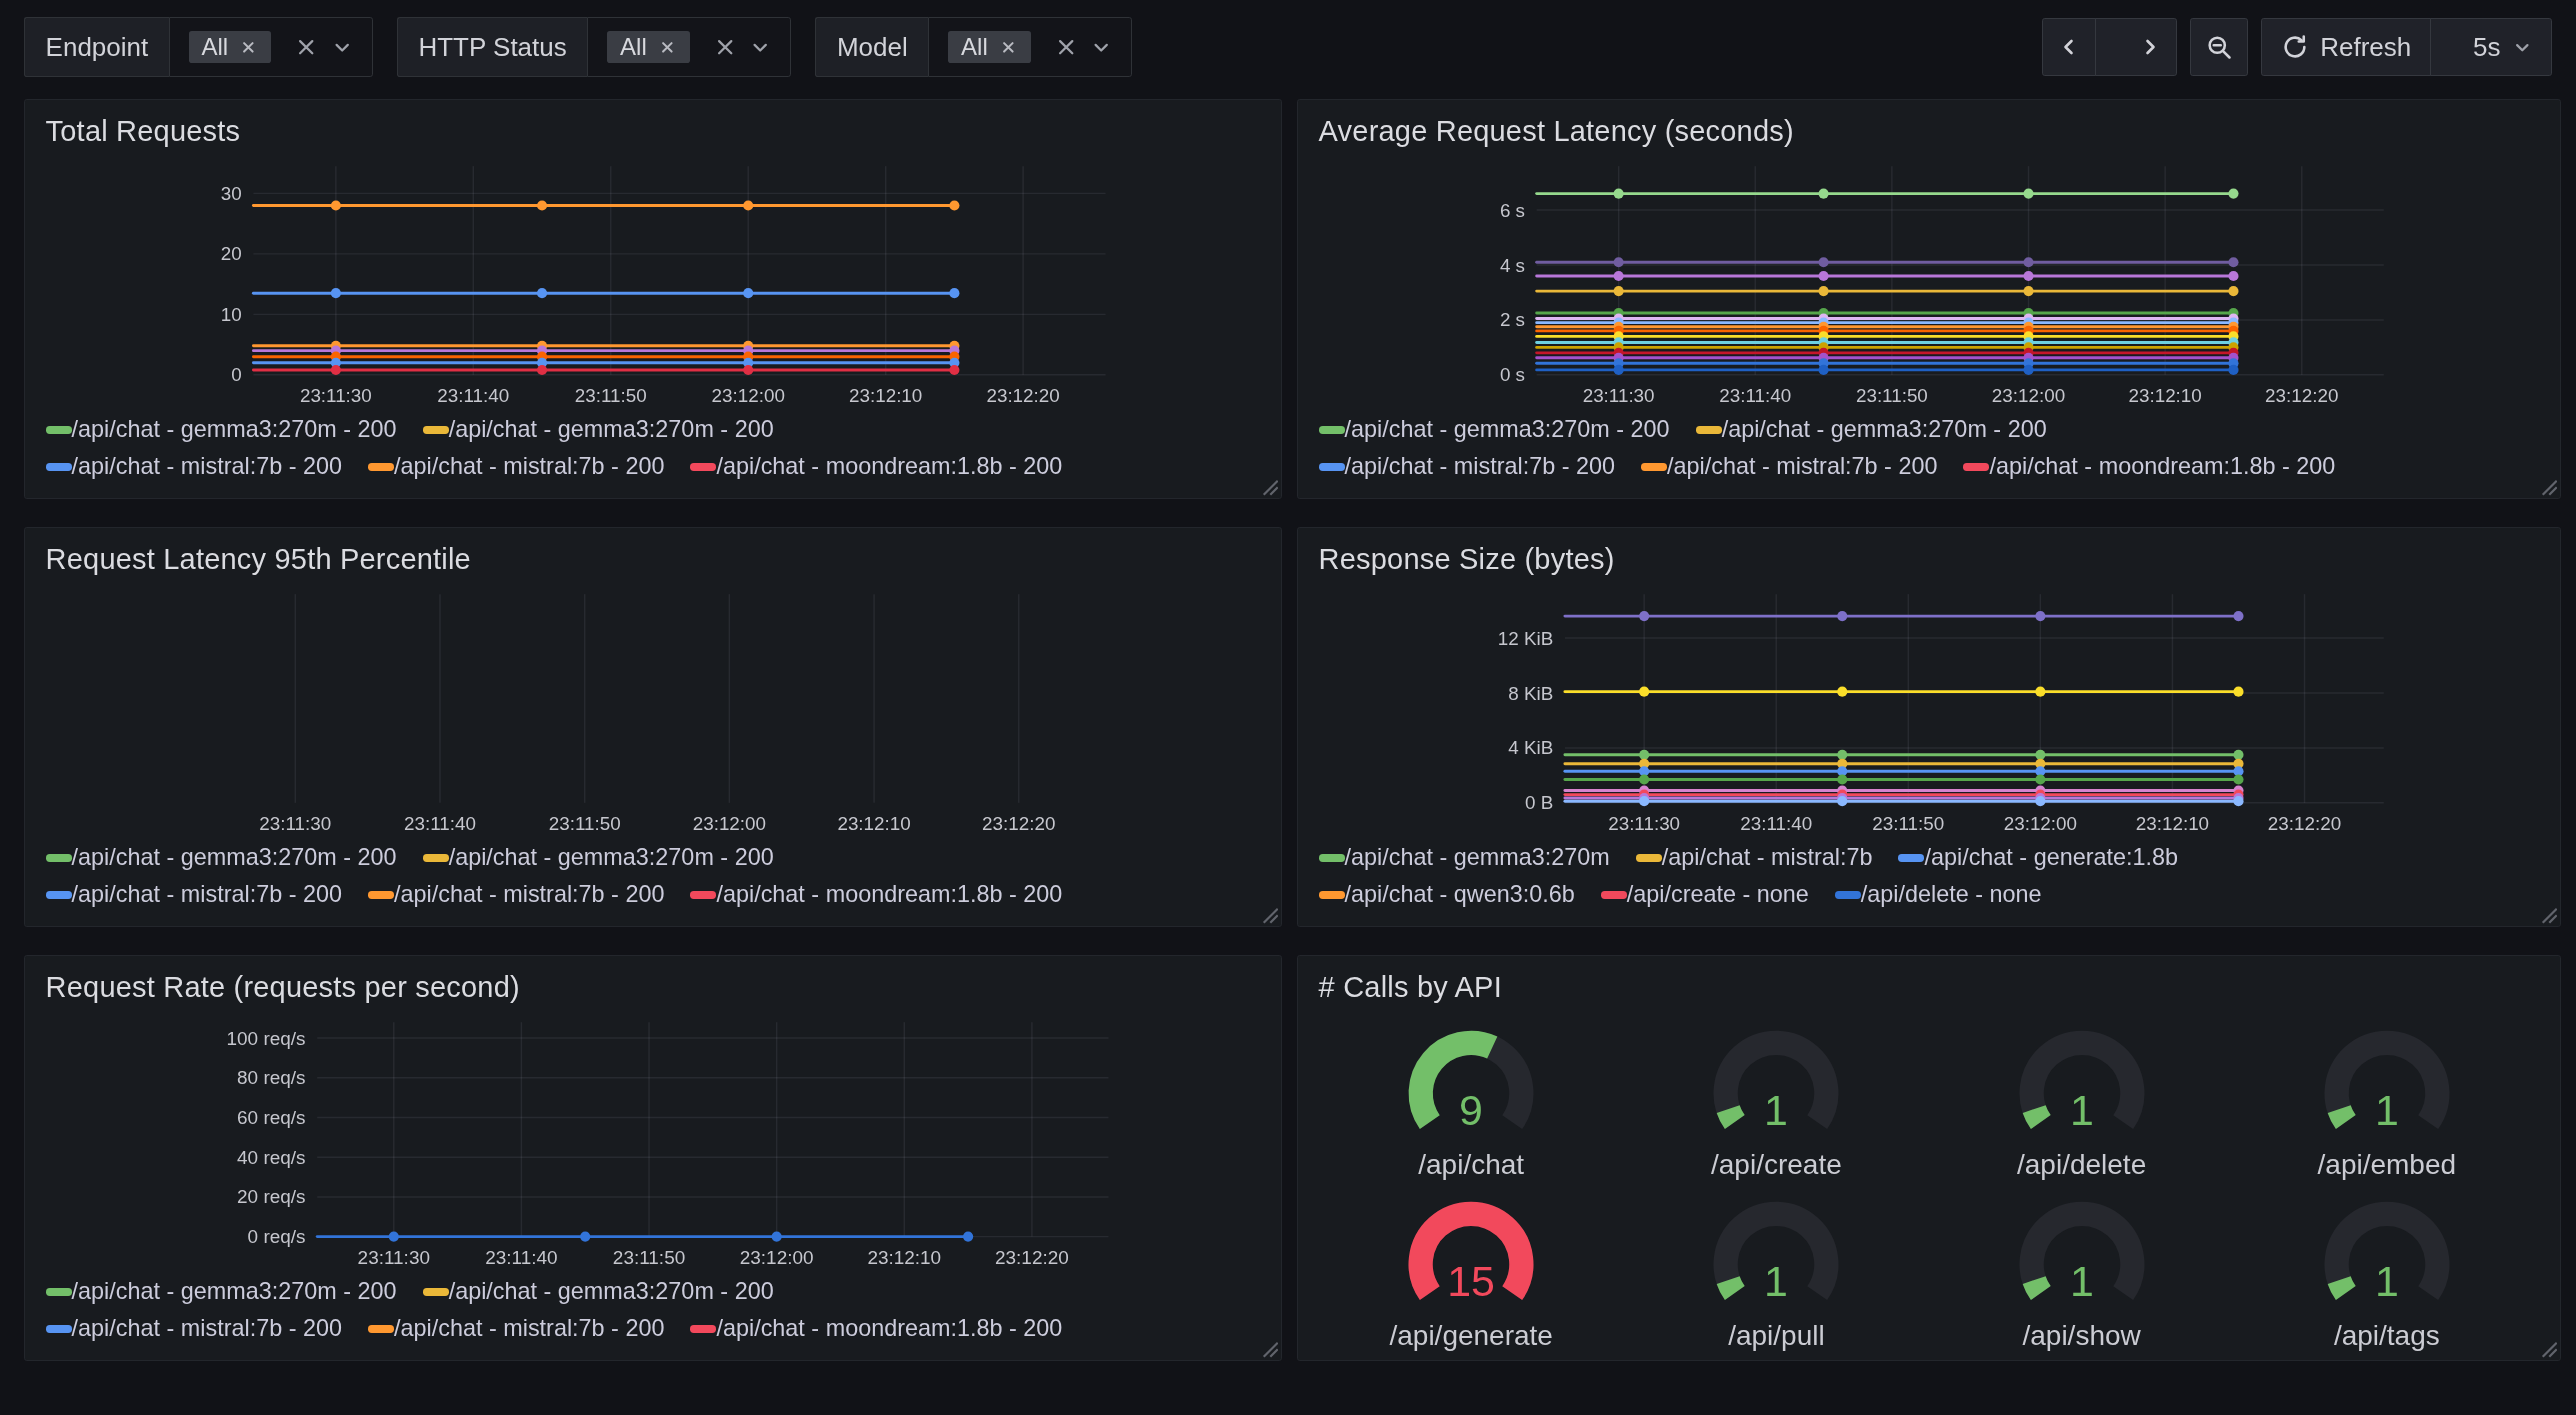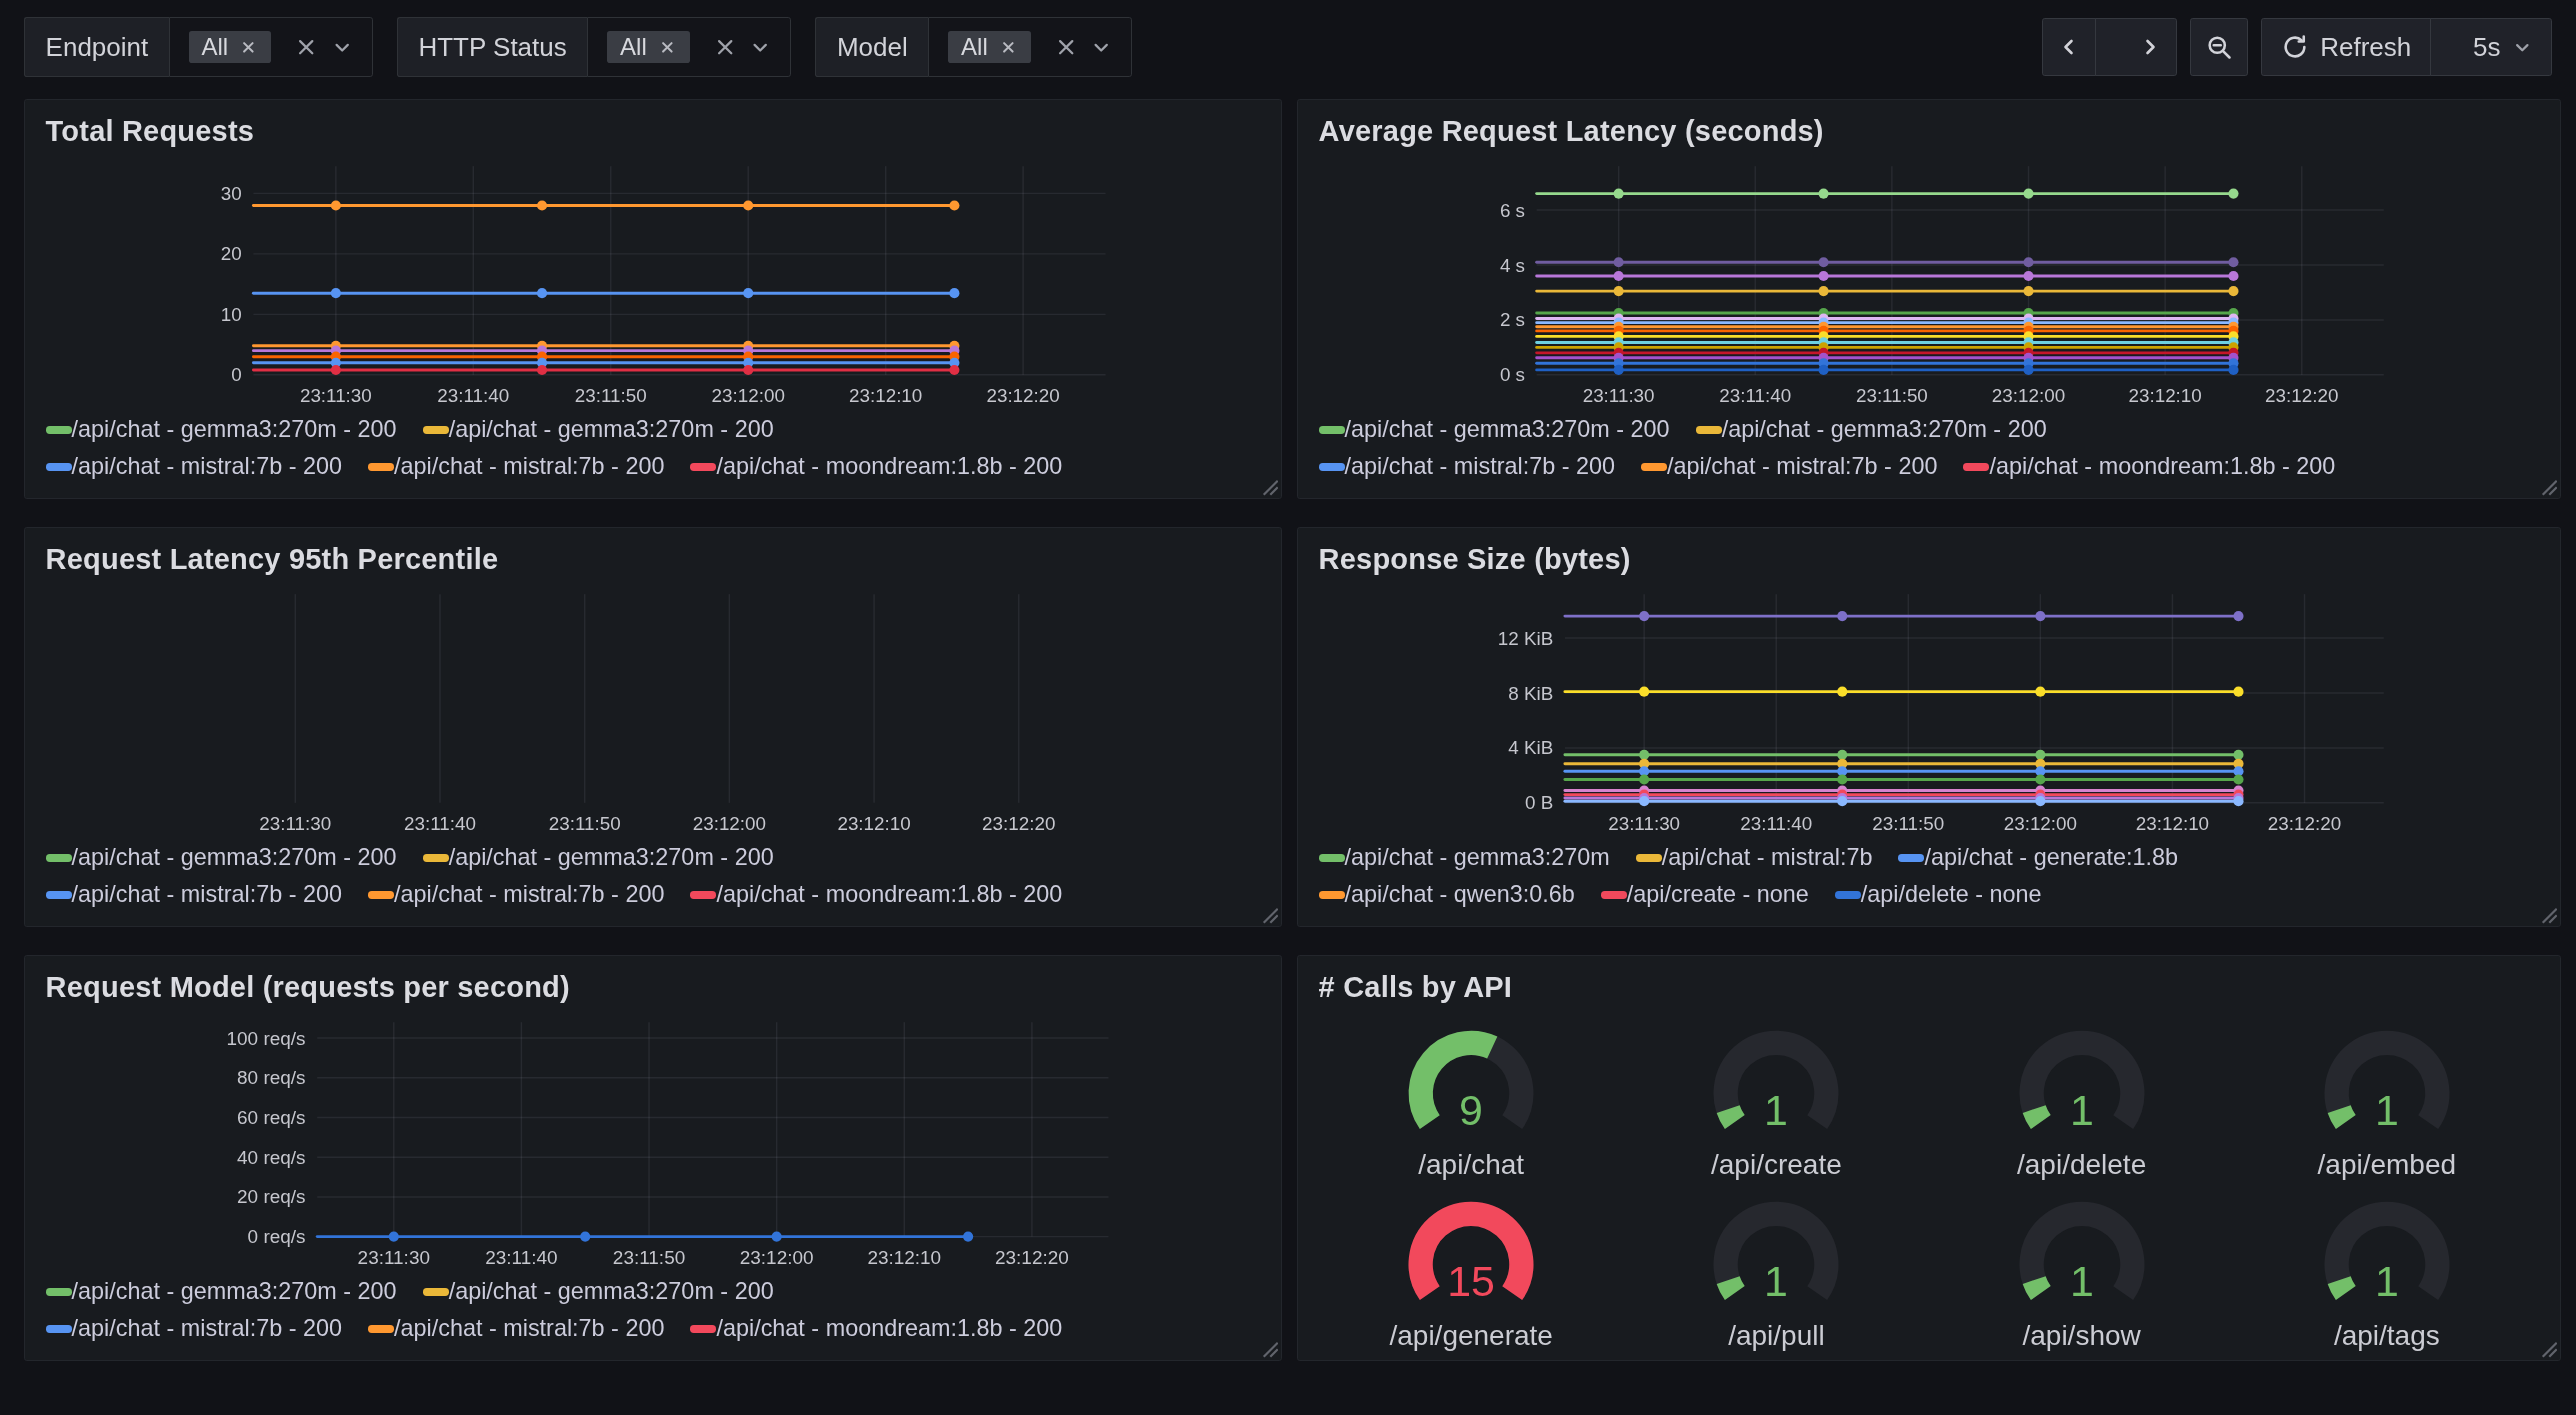--- a/index.html
+++ b/index.html
@@ -25,21 +25,21 @@
        height:58px;padding:0 18.7px;font-size:26px;color:#D2D3D9;border-radius:2.8px;
        box-sizing:border-box;cursor:pointer;white-space:nowrap;}
   .bgroup .btn{border-radius:0;margin-left:-0.9px;}
   .bgroup .btn:first-child{border-radius:2.8px 0 0 2.8px;margin-left:0;}
   .bgroup .btn:last-child{border-radius:0 2.8px 2.8px 0;padding-left:42px;}
   .btn.narrow{padding:0 14px;}
   .grid{display:grid;grid-template-columns:1258px 1264px;grid-template-rows:400px 400px 406px;
         gap:28px 15px;padding:22.4px 15px 0 24px;}
   .panel{position:relative;background:#181B1F;border:0.9px solid #23262C;border-radius:2.8px;
          padding:13px 20.6px 7.5px;box-sizing:border-box;display:flex;flex-direction:column;}
-  .panel h2{margin:1.9px 0 7.5px;font-size:29px;font-weight:700;color:#DBDCE1;letter-spacing:0.2px;}
+  .panel h2{margin:1.9px 0 7.5px;font-size:29px;font-weight:400;color:#DBDCE1;letter-spacing:0.2px;}
   .chart{flex:1;min-height:0;position:relative;}
   .chart svg{display:block;}
   .legend{padding:1.9px 0 5.6px;}
   .legend-row{display:flex;gap:26px;height:37px;align-items:center;}
   .legend-item{display:flex;align-items:center;gap:0;background:none;border:none;
                color:#CCCCDC;font-size:23.4px;font-family:inherit;padding:0;cursor:pointer;white-space:nowrap;}
   .swatch{width:26px;height:8.4px;border-radius:3.7px;flex:0 0 auto;}
   .gauge-grid{flex:1;display:grid;grid-template-columns:repeat(4,1fr);grid-template-rows:1fr 1fr;}
   .gauge-cell{display:flex;flex-direction:column;align-items:center;justify-content:center;}
   .gauge-label{font-size:28px;color:#CBCCD3;margin-top:-1.9px;}
@@ -585,21 +585,21 @@
             <span>/api/delete - none</span>
           </button>
         </div>
       </div>
     <svg class="rz" width="18.7" height="18.7" viewBox="0 0 20 20">
         <path d="M4 19L19 4M11 19l8-8" stroke="#61646C" stroke-width="2.4"></path>
       </svg>
   </section>
 
   <section class="panel">
-    <h2>Request Model (requests per second)</h2>
+    <h2>Request Rate (requests per second)</h2>
     <div class="chart">
         <svg viewBox="0 0 1300 356" width="100%" height="100%">
           <g stroke="rgba(204,204,220,0.09)" stroke-width="2">
             <line x1="294" y1="14" x2="294" y2="308"></line>
             <line x1="469" y1="14" x2="469" y2="308"></line>
             <line x1="644" y1="14" x2="644" y2="308"></line>
             <line x1="819" y1="14" x2="819" y2="308"></line>
             <line x1="994" y1="14" x2="994" y2="308"></line>
             <line x1="1169" y1="14" x2="1169" y2="308"></line>
             <line x1="189" y1="308" x2="1274" y2="308"></line>

